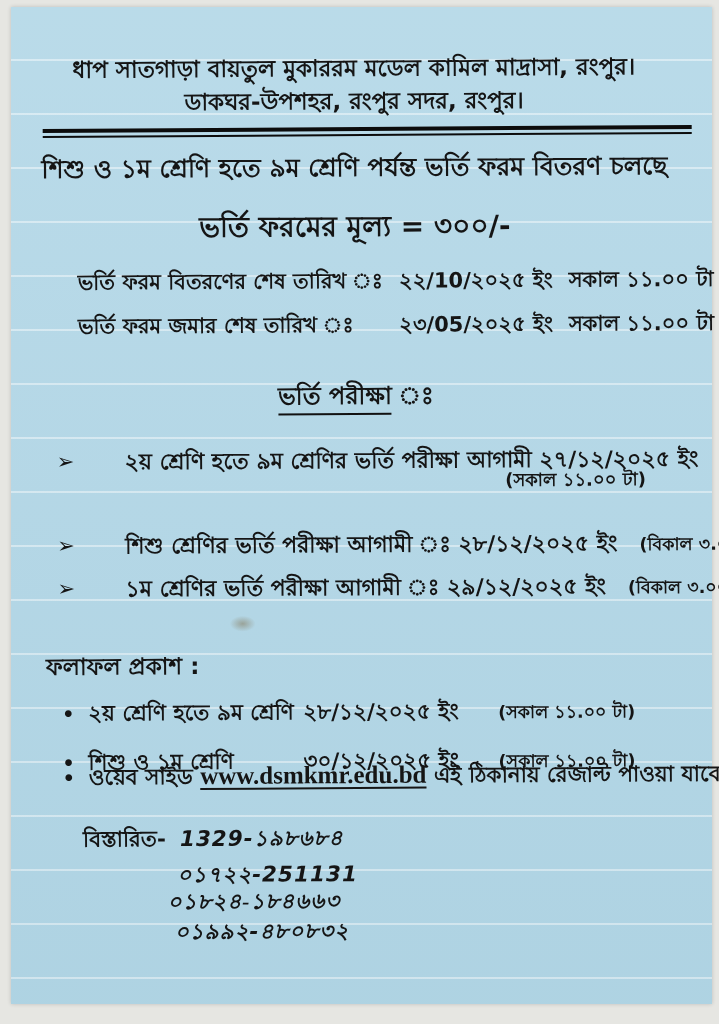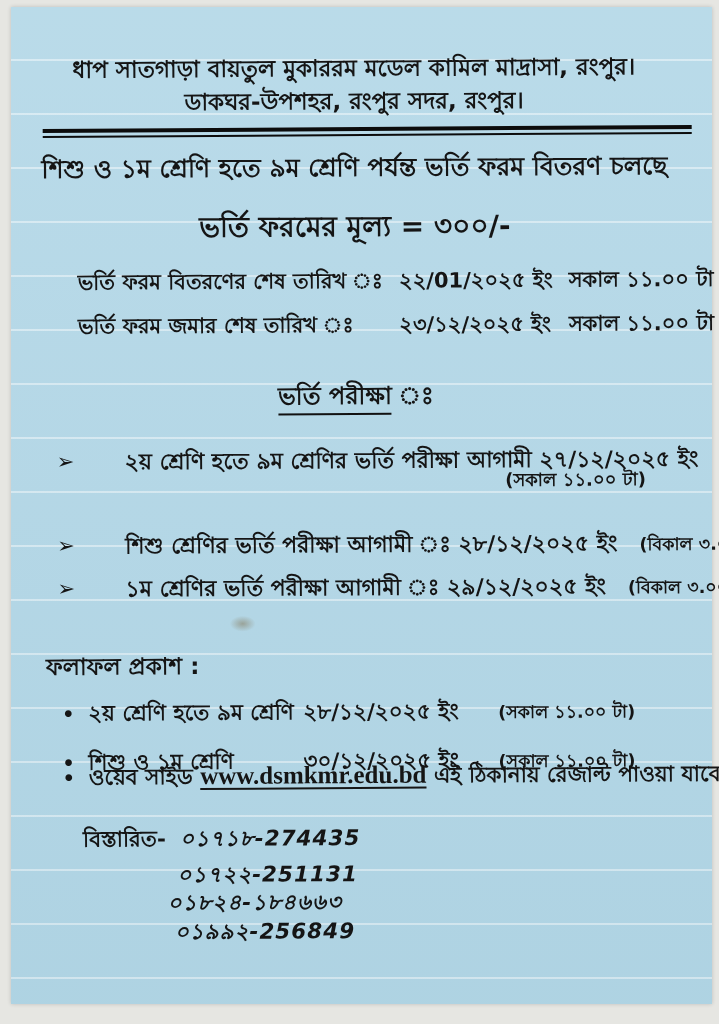--- a/index.html
+++ b/index.html
@@ -148,21 +148,21 @@
   .contact-first { display: flex; align-items: baseline; }
   .contact-first .phone { margin-left: 14px; }
   .phone {
     letter-spacing: 1px;
     font-style: italic;
     margin-bottom: 7px;
     display: block;
   }
   .phone-list { margin-left: 82px; margin-top: 7px; }
   .phone.off1 { margin-left: 12px; }
-  .phone.off2 { margin-left: 2px; }
+  .phone.off2 { margin-left: 2px; font-family: Liberation Serif, serif; }
   .phone.off3 { margin-left: 6px; }
   .phone.off4 { margin-left: 9px; }
   .smudge {
     top: 608px; left: 218px;
     width: 26px; height: 16px;
     border-radius: 50%;
     background: radial-gradient(ellipse at center, rgba(122,101,62,0.45), rgba(122,101,62,0) 70%);
   }
 </style>
 </head>
@@ -178,24 +178,24 @@
       </div>
 
       <div class="abs divider"></div>
 
       <div class="abs title-line">শিশু ও ১ম শ্রেণি হতে ৯ম শ্রেণি পর্যন্ত ভর্তি ফরম বিতরণ চলছে</div>
 
       <div class="abs price-line">ভর্তি ফরমের মূল্য = ৩০০/-</div>
 
       <div class="abs deadlines">
         <span>ভর্তি ফরম বিতরণের শেষ তারিখ ঃ</span>
-        <span>২২/01/২০২৫ ইং</span>
+        <span>২২/10/২০২৫ ইং</span>
         <span>সকাল  ১১.০০ টা</span>
         <span>ভর্তি ফরম জমার শেষ তারিখ ঃ</span>
-        <span>২৩/১২/২০২৫ ইং</span>
+        <span>২৩/05/২০২৫ ইং</span>
         <span>সকাল  ১১.০০ টা</span>
       </div>
 
       <div class="abs exam-heading">
         <span class="u">ভর্তি পরীক্ষা</span><span> ঃ</span>
       </div>
 
       <div class="abs exam-item" style="top:436px;">
         <span class="arrow">➢</span><span class="txt">২য় শ্রেণি হতে ৯ম শ্রেণির ভর্তি পরীক্ষা আগামী ২৭/১২/২০২৫ ইং</span>
       </div>
@@ -224,24 +224,24 @@
         <span class="r-time">(সকাল ১১.০০ টা)</span>
       </div>
 
       <div class="abs website-row">
         <span class="dot">•</span><span>ওয়েব সাইড </span><span class="url">www.dsmkmr.edu.bd</span><span> এই ঠিকানায় রেজাল্ট পাওয়া যাবে।</span>
       </div>
 
       <div class="abs contact-block">
         <div class="contact-first">
           <span>বিস্তারিত-</span>
-          <span class="phone">০১৭১৮-274435</span>
+          <span class="phone">1329-১৯৮৬৮৪</span>
         </div>
         <div class="phone-list">
           <span class="phone off1">০১৭২২-251131</span>
           <span class="phone off2">০১৮২৪-১৮৪৬৬৩</span>
-          <span class="phone off4">০১৯৯২-256849</span>
+          <span class="phone off4">০১৯৯২-৪৮০৮৩২</span>
         </div>
       </div>
 
     </div>
   </div>
 </div>
 
 </body></html>

